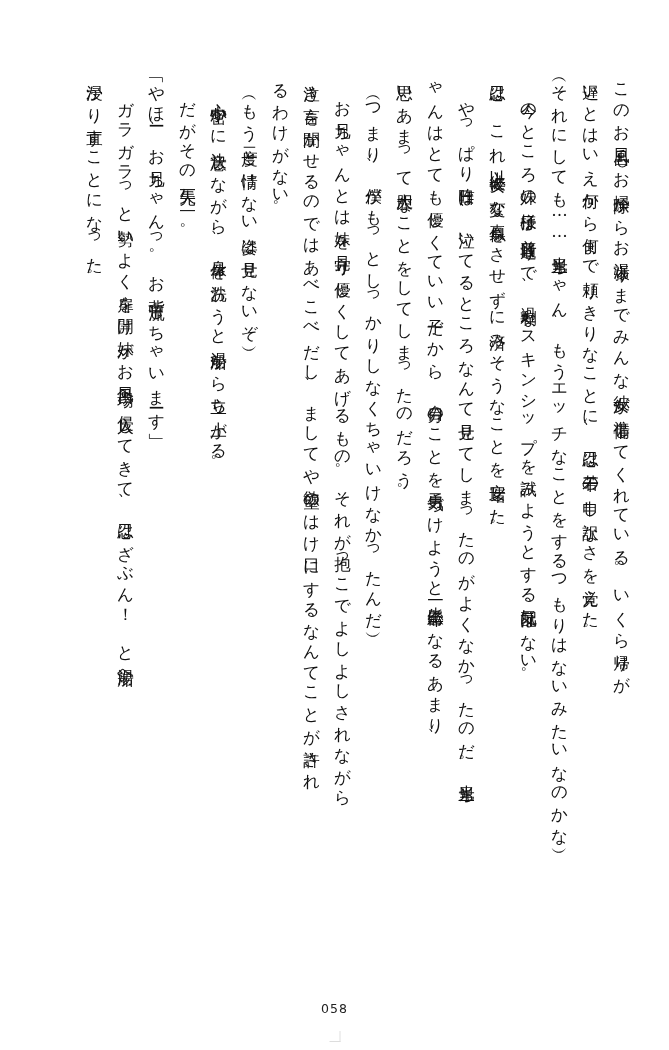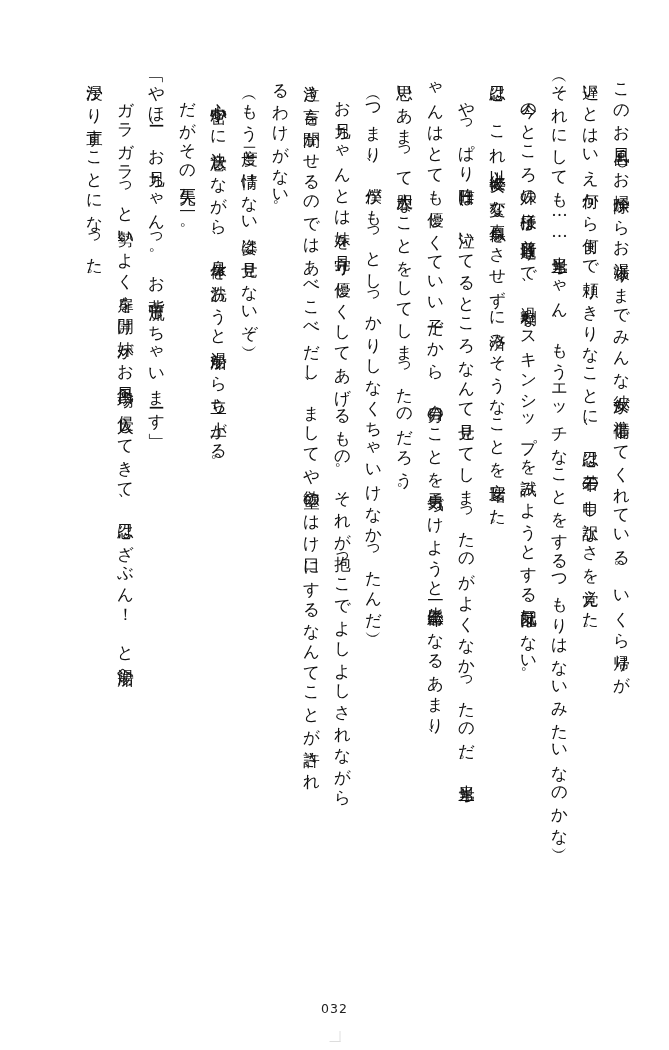--- a/index.html
+++ b/index.html
@@ -84,15 +84,15 @@
       <div class="line indent">お兄ちゃんとは妹を見守り優しくしてあげるもの。それが抱っこでよしよしされながら</div>
       <div class="line">泣き言を聞かせるのではあべこべだし、ましてや欲望のはけ口にするなんてことが許され</div>
       <div class="line">るわけがない。</div>
       <div class="line indent">（もう二度と情けない姿は見せないぞ）</div>
       <div class="line indent">心中密かに決意しながら、身体を洗おうと湯船から立ち上がる。</div>
       <div class="line indent">だがその矢先——。</div>
       <div class="line">「やほー、お兄ちゃんっ。お背中流しちゃいまーす」</div>
       <div class="line indent">ガラガラっと勢いよく扉を開け妹がお風呂場へ侵入してきて、忍はざぶん！　と湯船へ</div>
       <div class="line">浸かり直すことになった。</div>
     </div>
-  <div class="page-number">032</div>
+  <div class="page-number">058</div>
   <div class="fold-mark"></div>
 </div>
 
 </body></html>

